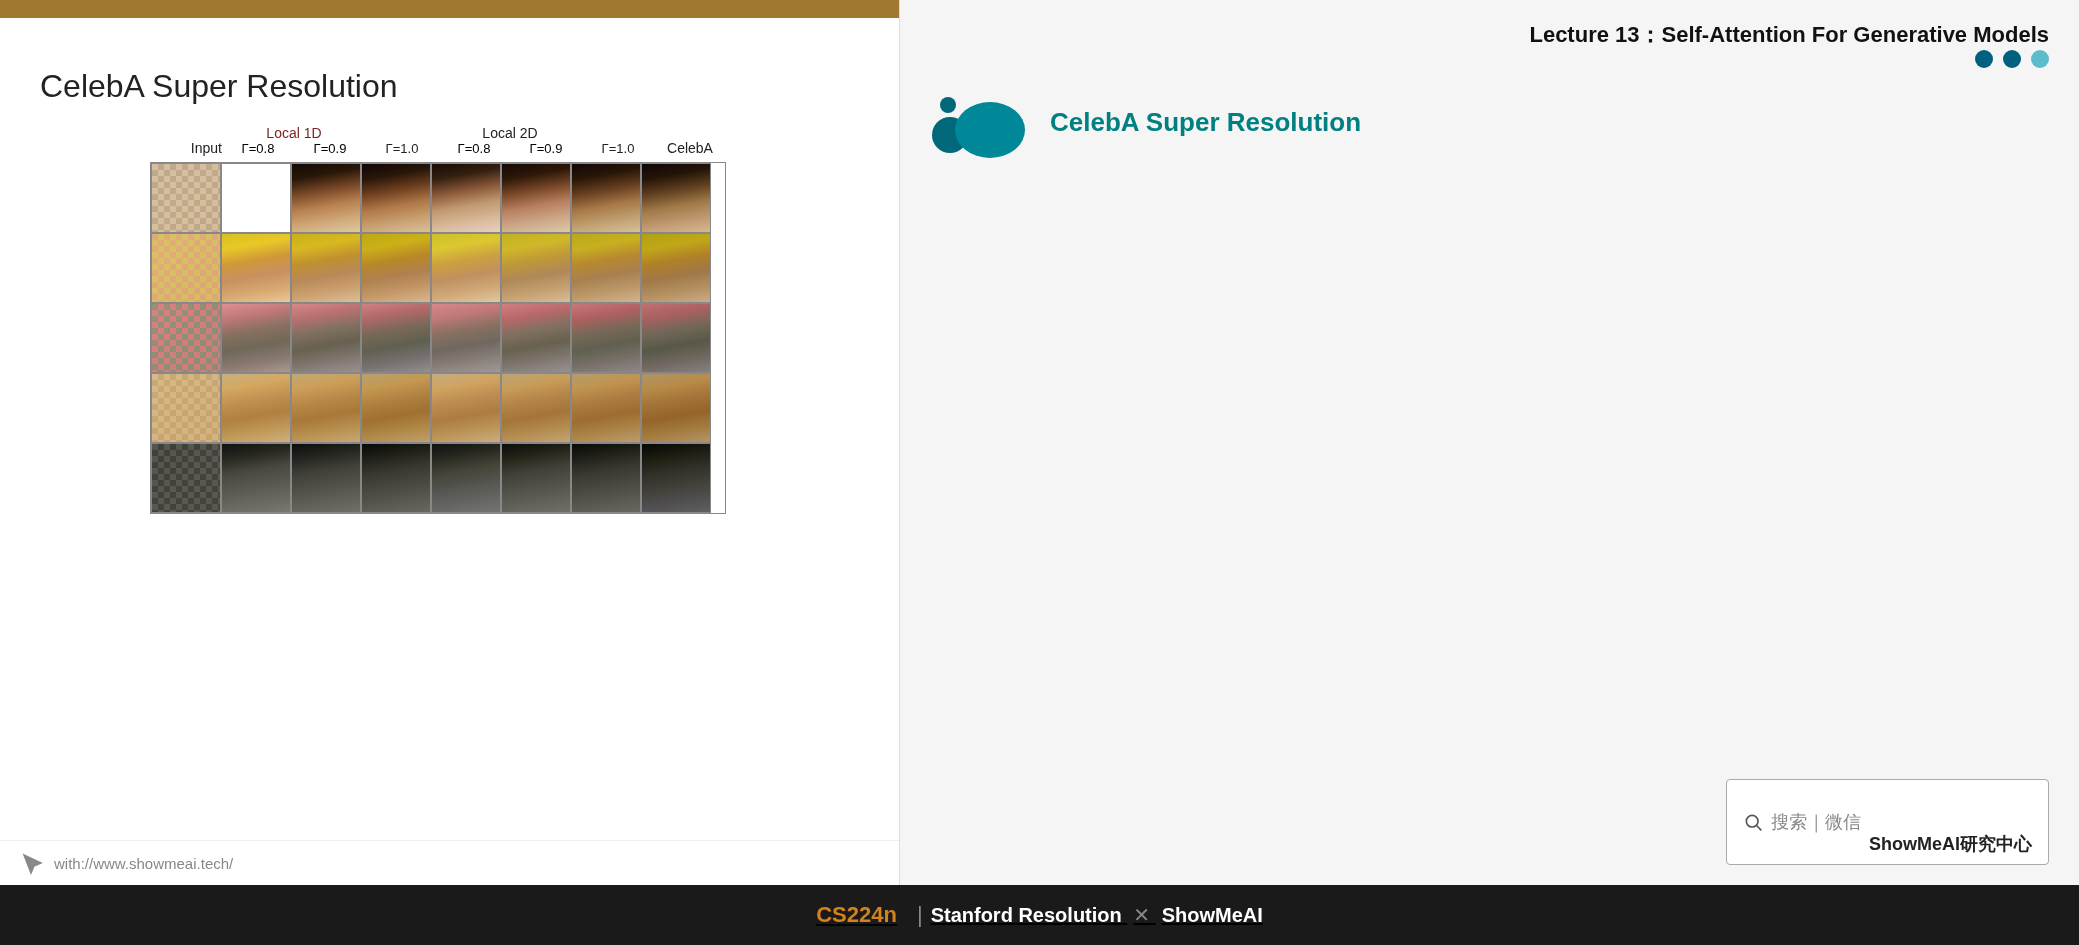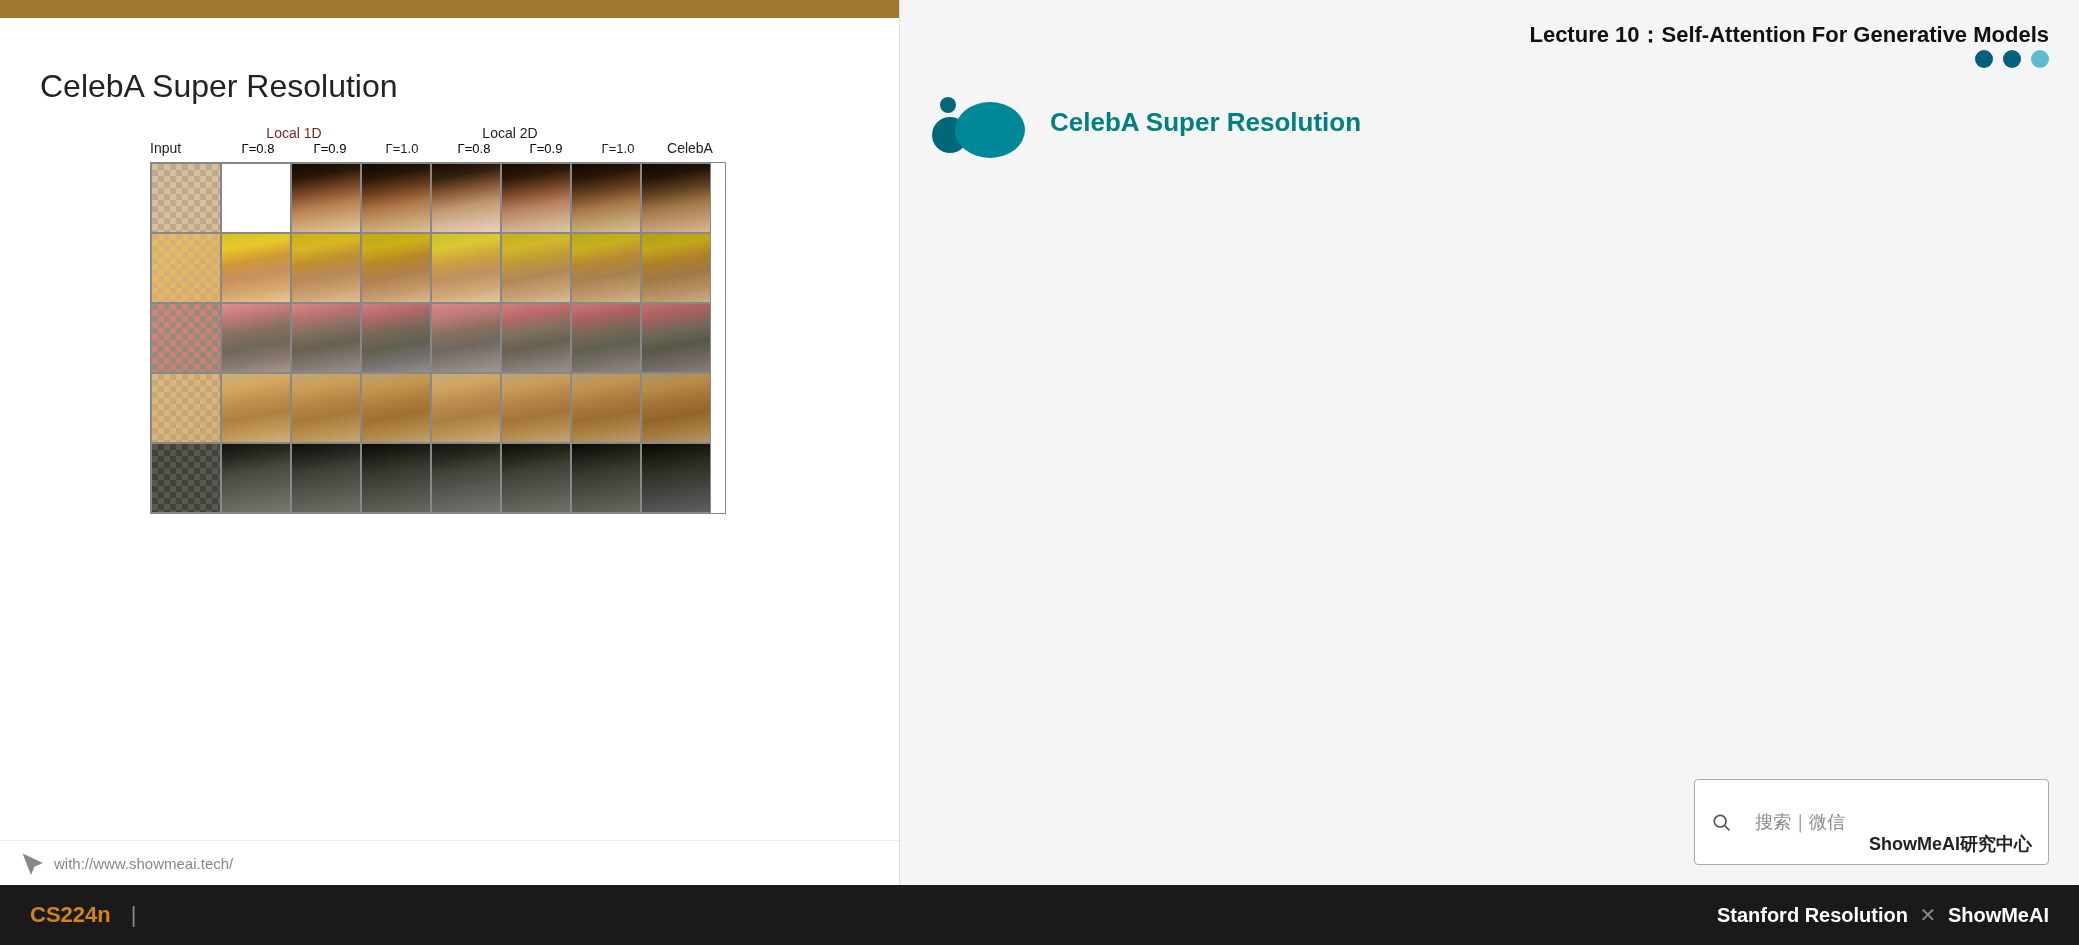--- a/index.html
+++ b/index.html
@@ -114,40 +114,41 @@
     .search-bar {
       position: absolute;
       bottom: 20px;
       right: 30px;
       display: flex;
       align-items: center;
       border: 1.5px solid #aaa;
       border-radius: 4px;
       background: #fff;
       padding: 8px 16px;
-      gap: 24px;
+      gap: 8px;
       font-size: 18px;
       color: #333;
     }
 
     .search-icon-svg {
       width: 20px;
       height: 20px;
       stroke: #555;
       fill: none;
     }
 
     
     .bottom-bar {
       height: 60px;
       background: #1a1a1a;
       display: flex;
       align-items: center;
       padding: 0 30px;
-      justify-content: space-between;
+      justify-content: center;
+      text-decoration: underline;
     }
 
     .bottom-left {
       display: flex;
       align-items: center;
       gap: 12px;
     }
 
     .cs224n-label {
       font-size: 22px;
@@ -202,21 +203,21 @@
 <div class="main-content">
 
   <div class="slide-panel">
     <div class="slide-top-bar"></div>
     <div class="slide-inner">
       <div class="slide-title">CelebA Super Resolution</div>
 
       <div style="margin-left: 110px;">
 
         <div style="display:flex; align-items:flex-end; margin-bottom:6px;">
-          <div style="width:72px; text-align:left;">
+          <div style="width:72px; text-align:right;">
             <div style="font-size:14px; color:#222;">Input</div>
           </div>
           <div style="width:144px; text-align:center;">
             <div style="font-size:14px; color:#7f1d1d;">Local 1D</div>
             <div style="display:flex; justify-content:center; gap:0;">
               <div style="width:72px; text-align:center; font-size:13px;">Γ=0.8</div>
               <div style="width:72px; text-align:center; font-size:13px;">Γ=0.9</div>
             </div>
           </div>
           <div style="width:72px; text-align:center;">
@@ -317,21 +318,21 @@
 
     <div class="slide-footer">
       <svg class="slide-footer-icon" viewBox="0 0 24 24" fill="none" stroke="#888" stroke-width="1.5">
         <path d="M4 4l7 18 3-7 7-3z"></path>
       </svg>
       <span>with://www.showmeai.tech/</span>
     </div>
   </div>
 
   <div class="right-panel">
-    <div class="lecture-title">Lecture 10：Self-Attention For Generative Models</div>
+    <div class="lecture-title">Lecture 13：Self-Attention For Generative Models</div>
 
     <div style="display:flex; align-items:center; gap:20px; margin-top:10px;">
 
       <svg width="100" height="80" viewBox="0 0 100 80">
         <circle cx="20" cy="55" r="18" fill="#006878"></circle>
         <ellipse cx="60" cy="50" rx="35" ry="28" fill="#008898"></ellipse>
         <circle cx="18" cy="25" r="8" fill="#006878"></circle>
       </svg>
       <div class="slide-thumb-title">CelebA Super Resolution</div>
     </div>

